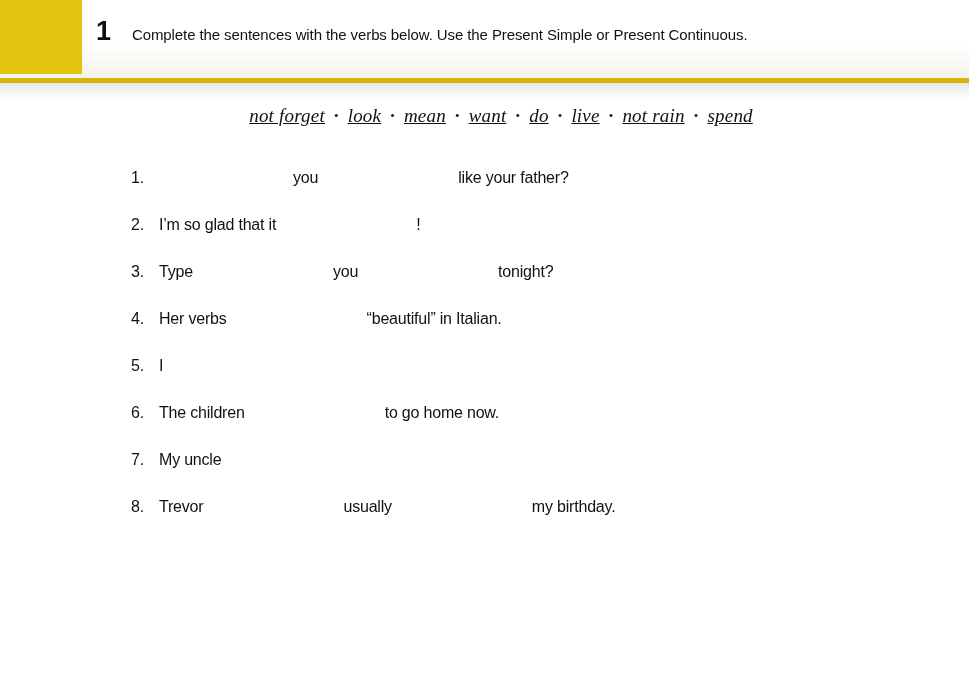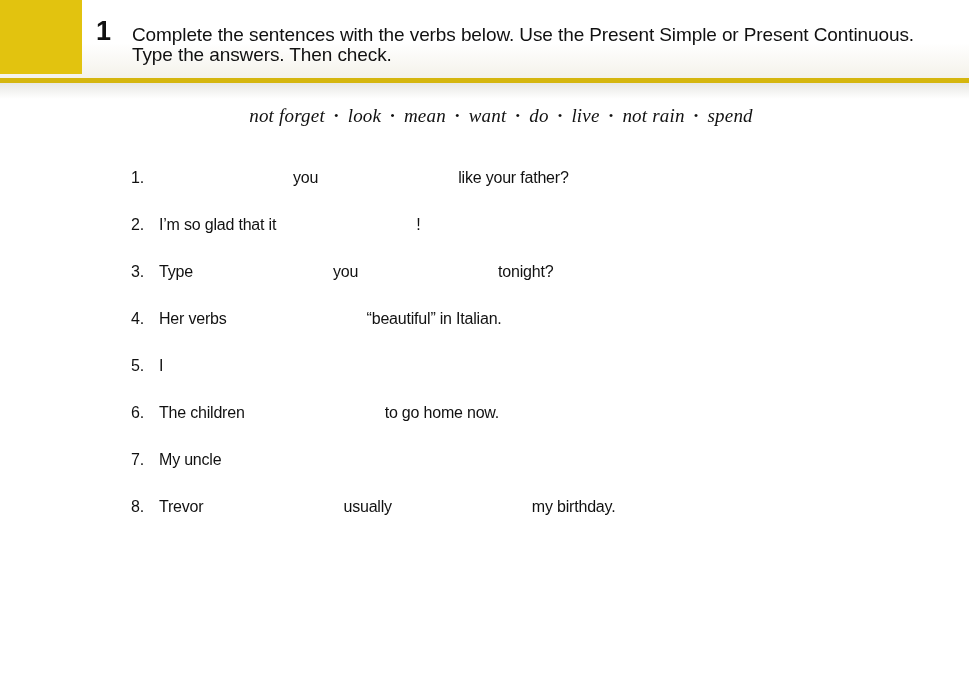--- a/index.html
+++ b/index.html
@@ -30,21 +30,21 @@
     position: absolute;
     left: 96px; top: 16px;
     font-size: 27px;
     font-weight: bold;
     letter-spacing: -0.5px;
   }
   .instructions {
     position: absolute;
     left: 132px; top: 25px;
     width: 810px;
-    font-size: 19px;
+    font-size: 15px;
     line-height: 20px;
     letter-spacing: -0.1px;
   }
 
   
   .rule {
     position: absolute;
     left: 0; top: 78px;
     width: 100%; height: 5px;
     background: #d5b60e;
@@ -60,20 +60,21 @@
   .word-bank {
     position: absolute;
     left: 131px; top: 105px;
     width: 740px;
     text-align: center;
     font-family: "Liberation Serif", serif;
     font-style: italic;
     font-size: 19px;
     letter-spacing: 0.2px;
     white-space: nowrap;
+    text-decoration: underline;
   }
   .word-bank .sep {
     display: inline-block;
     font-style: normal;
     font-size: 13px;
     margin: 0 9px;
     vertical-align: 2px;
   }
 
   
@@ -111,21 +112,20 @@
 </head>
 <body>
 
 <div class="page">
 
   <div class="header-band"></div>
   <div class="accent-square" style="background-color: rgb(226, 195, 15);"></div>
   <div class="exercise-number">1</div>
   <div class="instructions">
     <div>Complete the sentences with the verbs below. Use the Present Simple or Present Continuous.</div>
-    <div>Type the answers. Then check.</div>
   </div>
 
   <div class="rule" style="background-color: rgb(213, 182, 14);"></div>
   <div class="rule-shadow"></div>
 
   <div class="word-bank"><span>not forget</span><span class="sep">•</span><span>look</span><span class="sep">•</span><span>mean</span><span class="sep">•</span><span>want</span><span class="sep">•</span><span>do</span><span class="sep">•</span><span>live</span><span class="sep">•</span><span>not rain</span><span class="sep">•</span><span>spend</span></div>
 
   <div class="sentence-list">
       <div class="row">
         <span class="num">1.</span>

